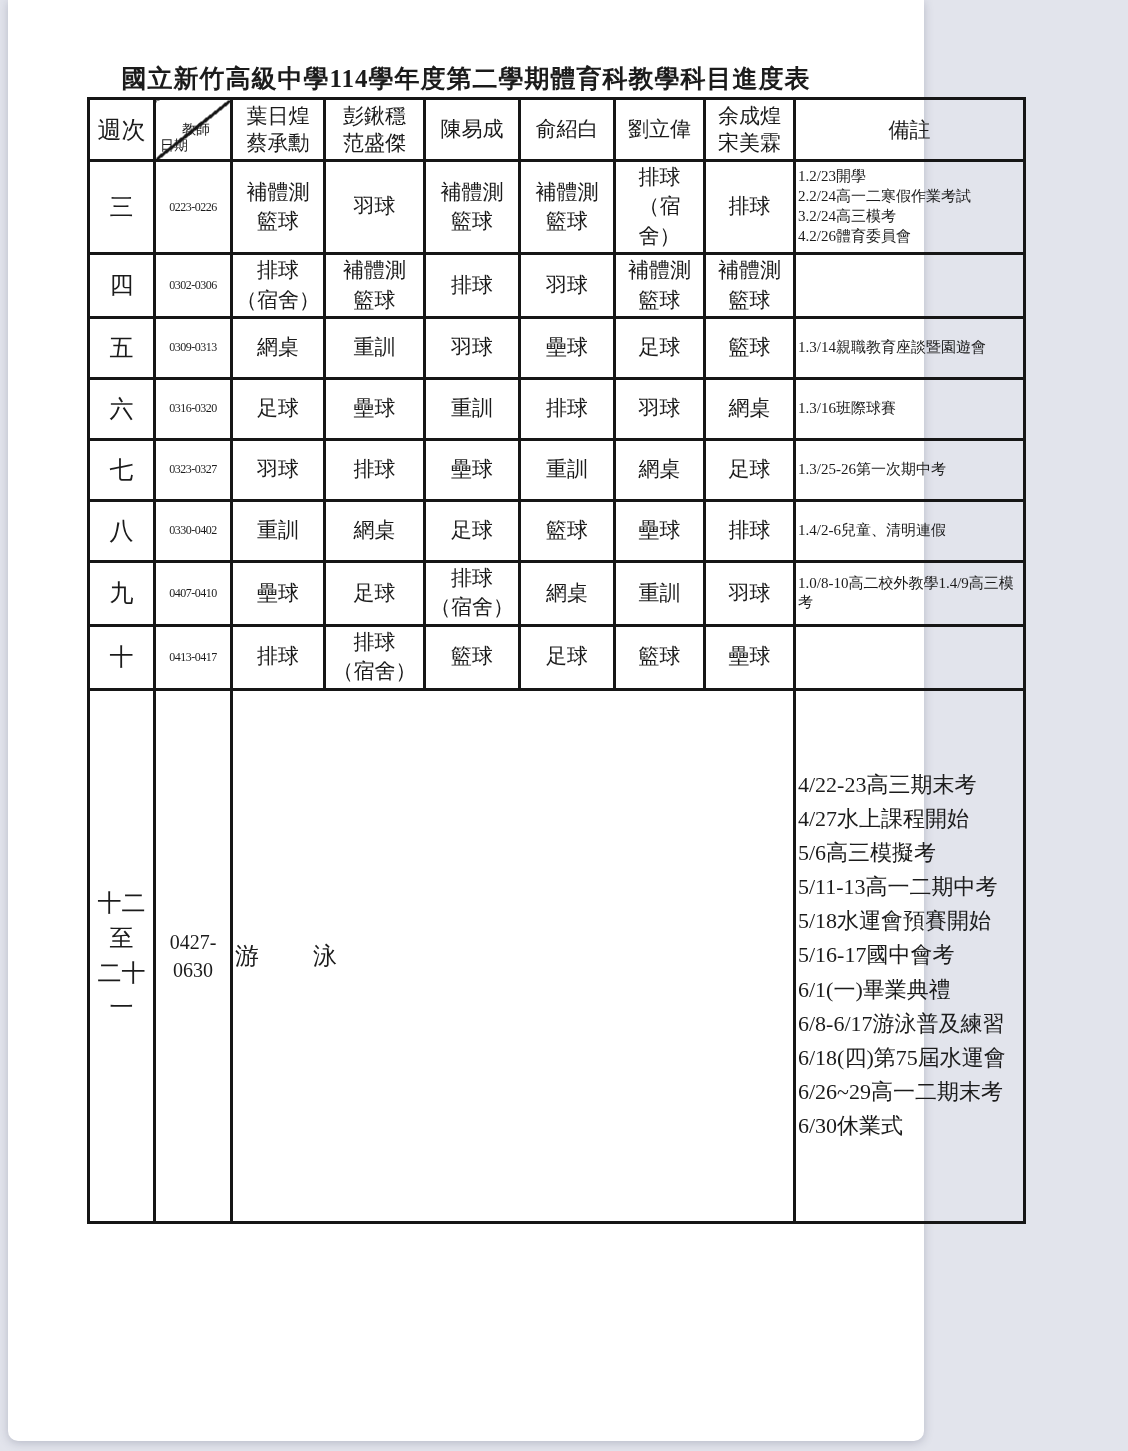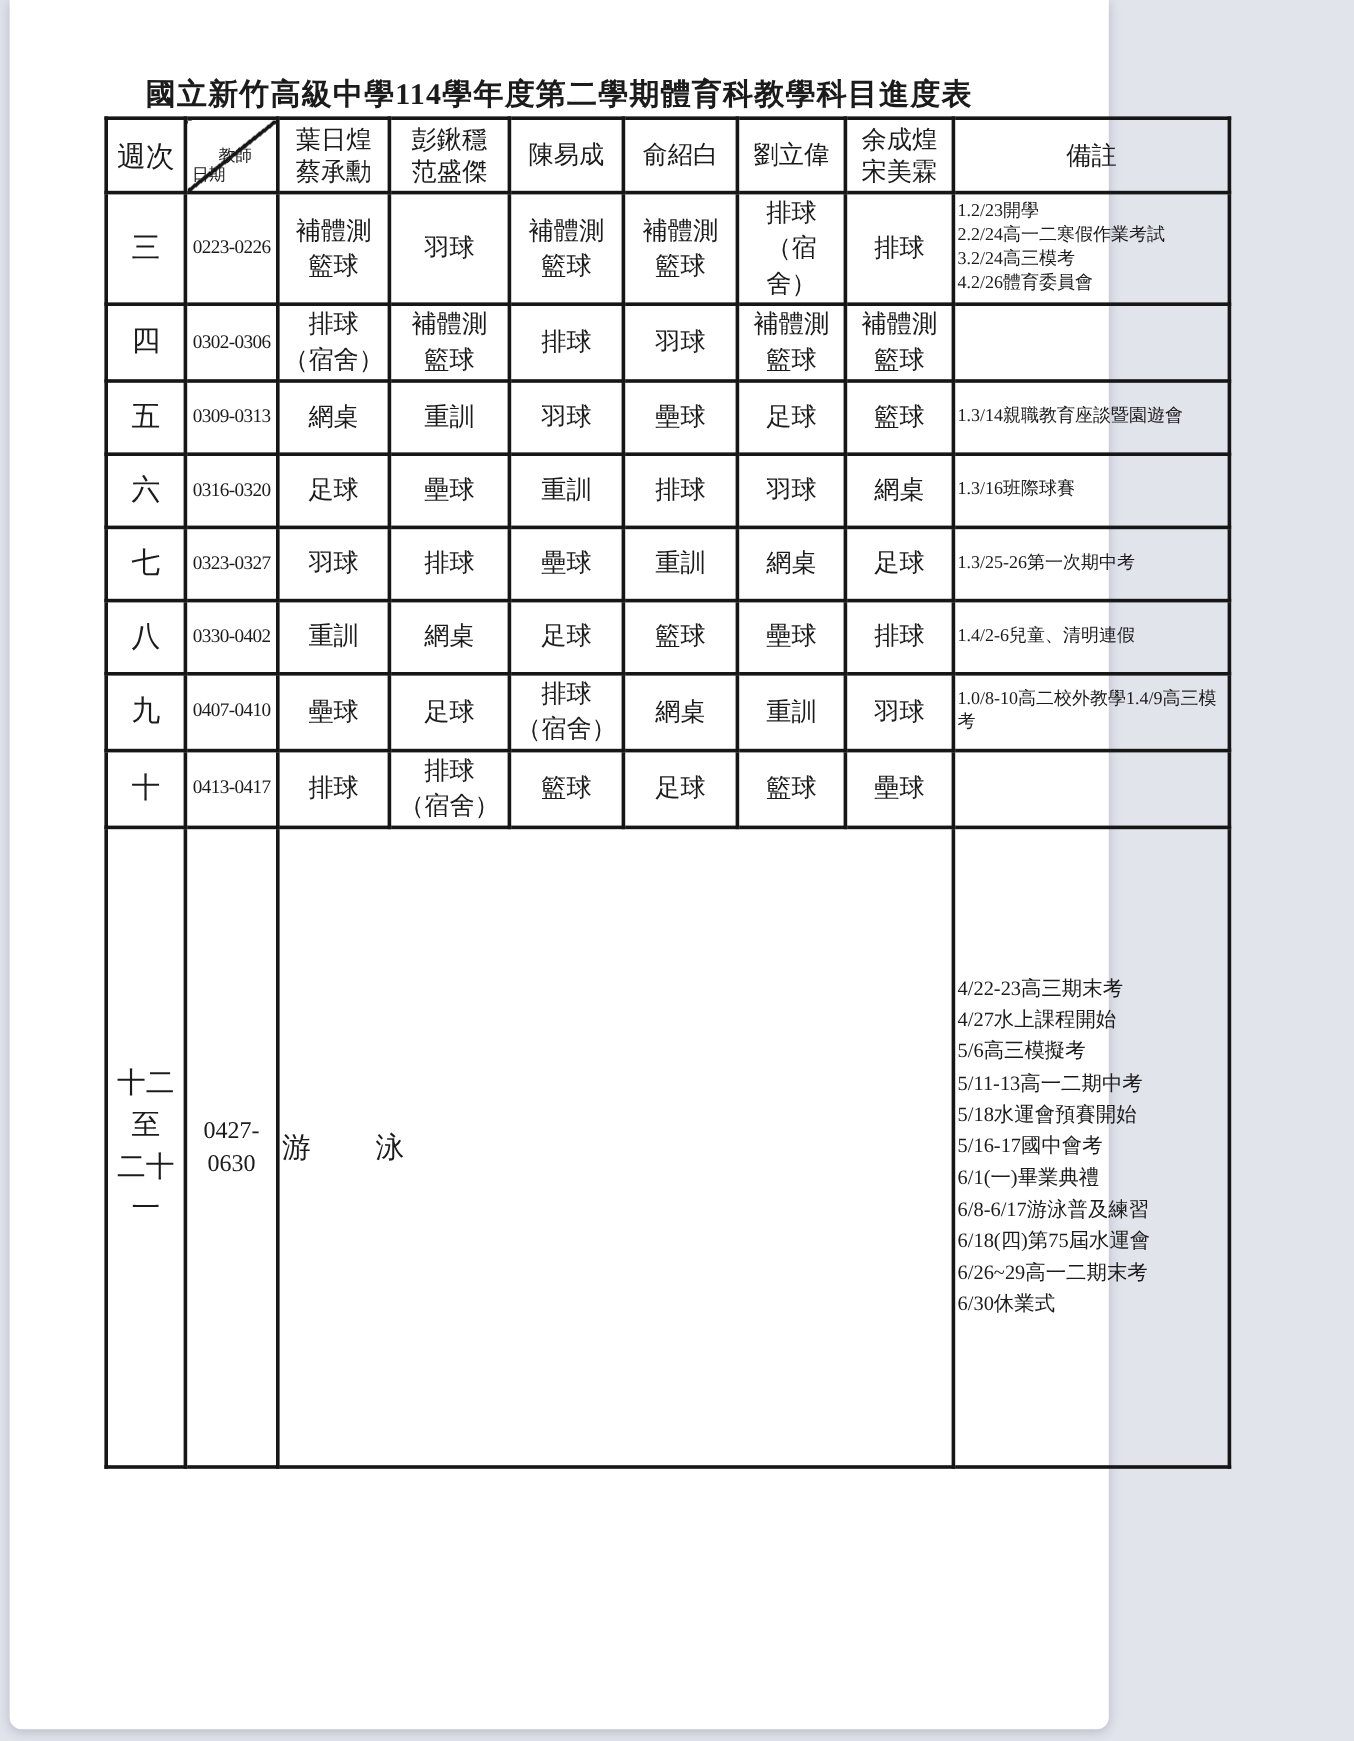--- a/index.html
+++ b/index.html
@@ -32,27 +32,27 @@
   .schedule thead tr{height:62px;}
   .schedule tbody tr{height:61px;}
   .schedule tbody tr.tall{height:82px;}
   .schedule tr.final-row{height:533px;}
   th{font-weight:normal;}
   .col-head{font-size:21px;text-align:center;line-height:1.25;white-space:pre-line;}
   .week-head{font-size:24px;text-align:center;}
   .remarks-head{font-size:21px;text-align:center;margin-left:30px;}
   .cell{text-align:center;}
   .week{font-size:24px;line-height:1.45;white-space:pre-line;}
-  .date{font-size:16px;letter-spacing:-.5px;padding:0;}
+  .date{font-size:12px;letter-spacing:-.5px;padding:0;}
   .activity{font-size:21px;line-height:1.4;white-space:pre-line;}
   .remarks{
     font-size:15px;line-height:1.32;text-align:left;
     padding:2px 4px;white-space:pre-line;vertical-align:middle;
   }
-  .final-remarks{font-size:17px;line-height:1.55;padding:4px 6px;}
+  .final-remarks{font-size:22px;line-height:1.55;padding:4px 6px;}
   .final-date{font-size:20px;line-height:1.4;white-space:pre-line;text-align:center;}
   .swim{font-size:24px;text-align:left;letter-spacing:2px;}
   
   .diag{
     position:relative;padding:0;
     background:linear-gradient(to bottom right,
       transparent calc(50% - 1.6px),#161616 calc(50% - 1.6px),
       #161616 calc(50% + 1.6px),transparent calc(50% + 1.6px));
   }
   .diag .tr-label{position:absolute;top:21px;right:20px;font-size:14px;}

